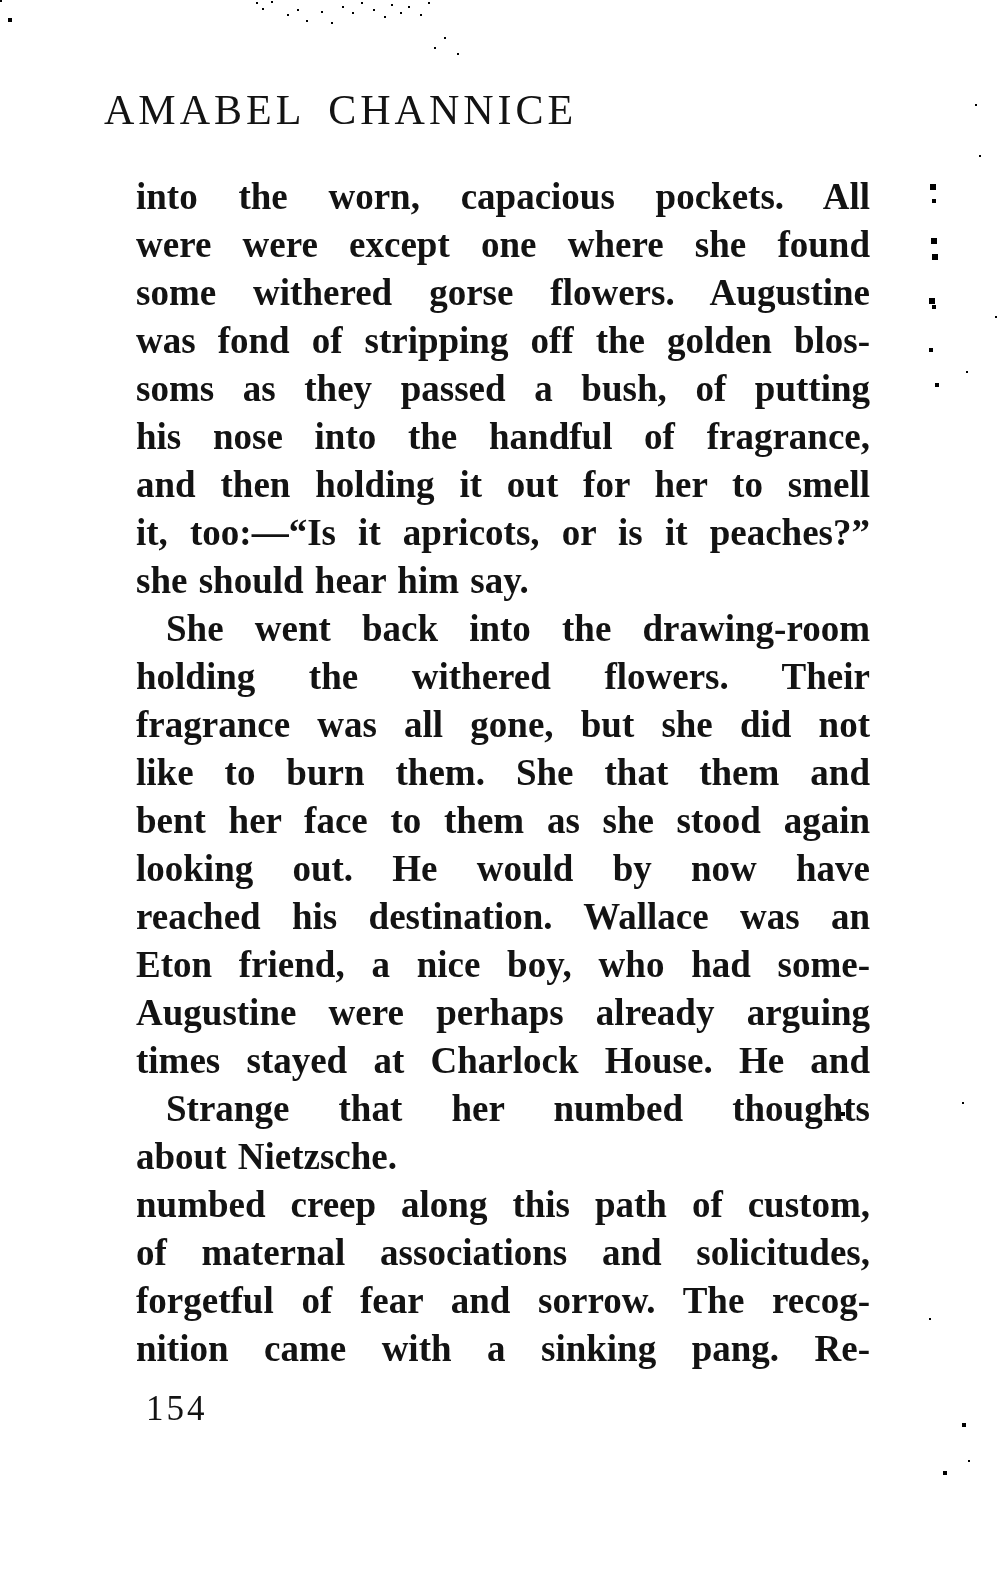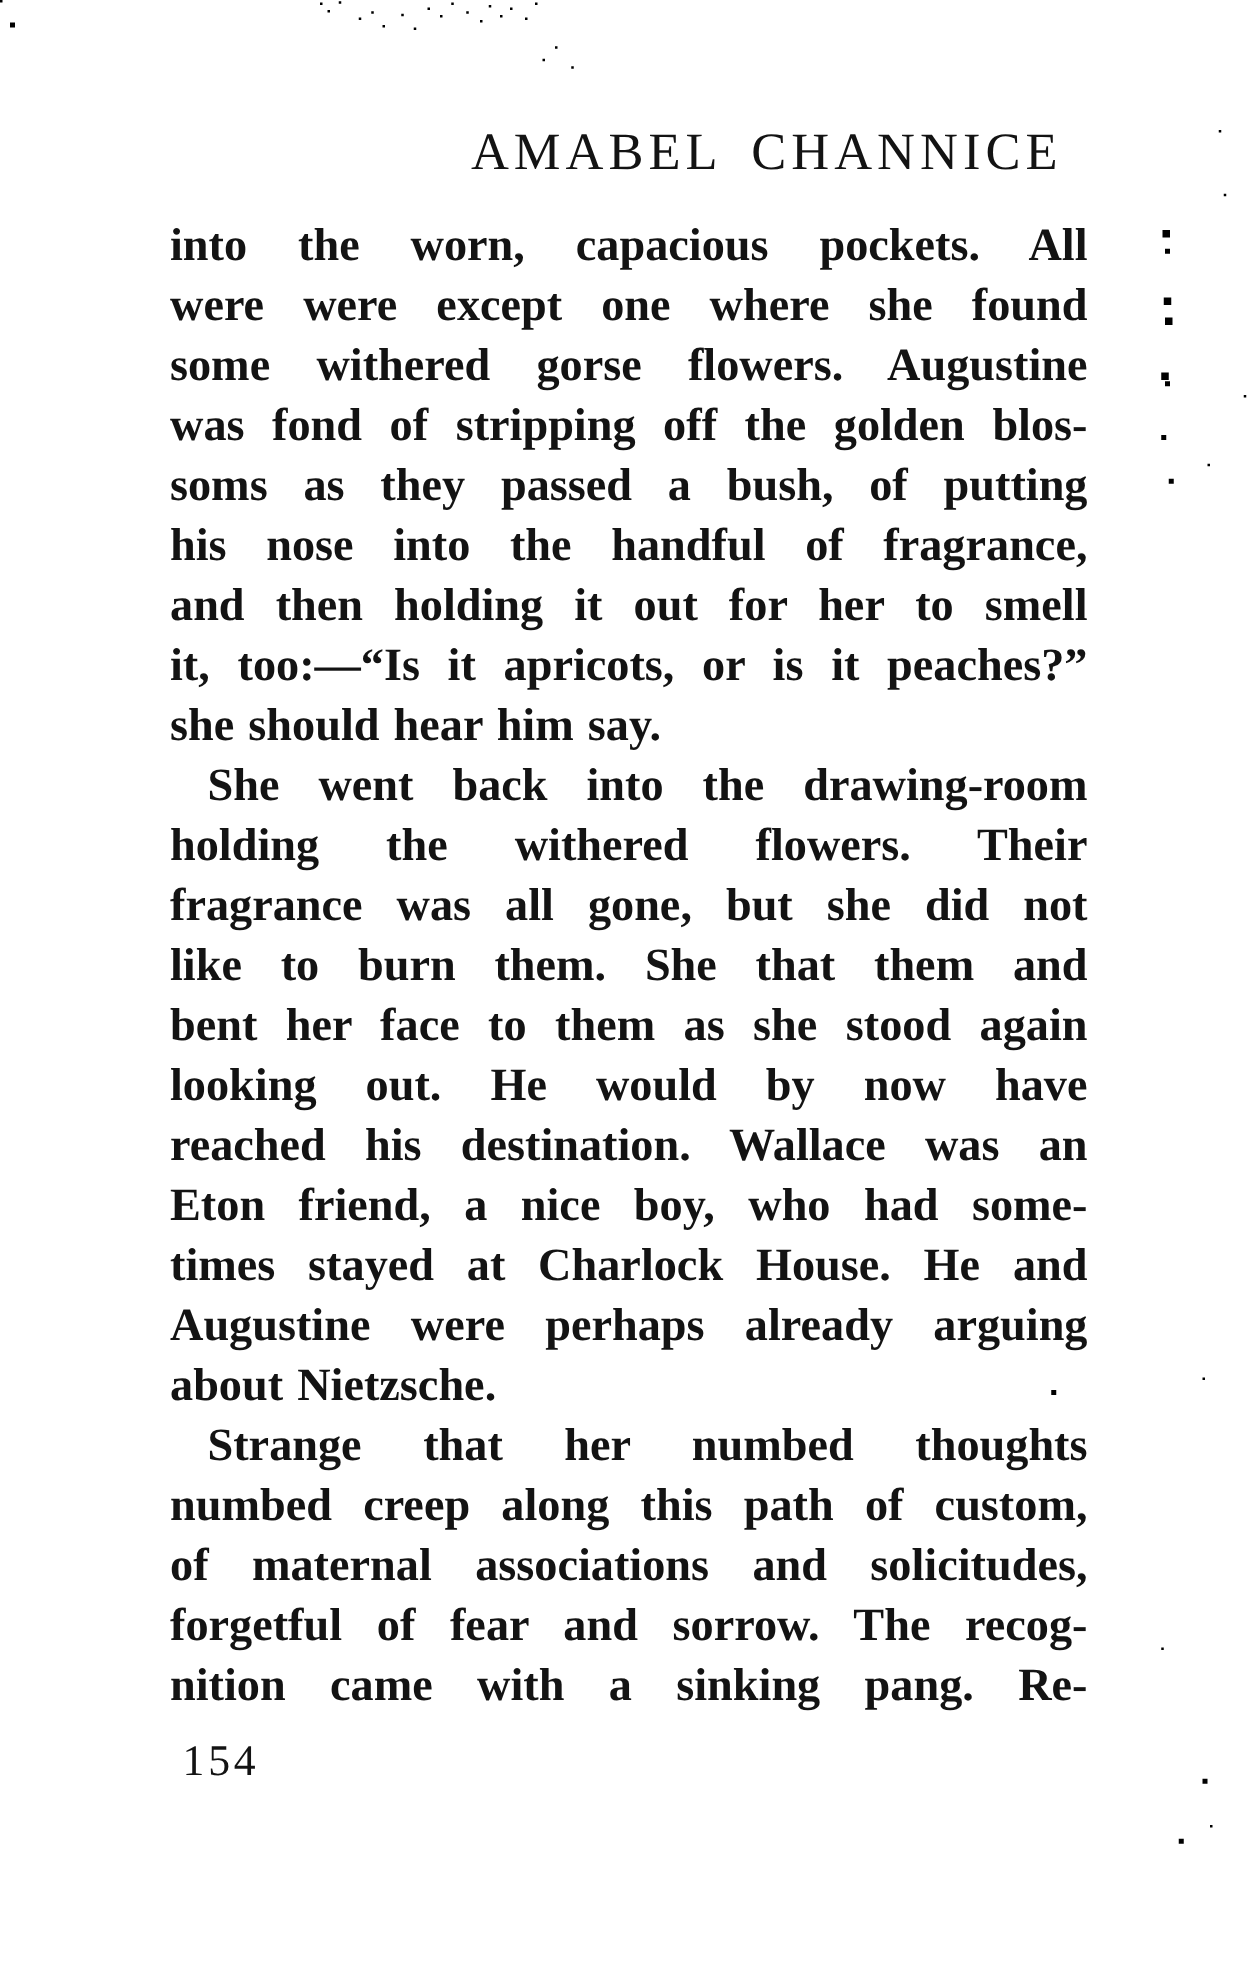--- a/index.html
+++ b/index.html
@@ -14,22 +14,22 @@
     background: #ffffff;
     color: #131313;
     font-family: "Liberation Serif", "DejaVu Serif", serif;
     overflow: hidden;
   }
   .running-header {
     position: absolute;
     top: 88px;
     left: 103px;
     width: 734px;
-    margin: 13px;
-    text-align: right;
+    margin: 1px;
+    text-align: left;
     font-size: 42px;
     font-weight: normal;
     letter-spacing: 4px;
     word-spacing: 10px;
     line-height: 1;
     white-space: nowrap;
   }
   .body-text {
     position: absolute;
     top: 173px;
@@ -106,24 +106,24 @@
     <div class="line">it, too:—“Is it apricots, or is it peaches?”</div>
     <div class="line pend">she should hear him say.</div>
     <div class="line indent">She went back into the drawing-room</div>
     <div class="line">holding the withered flowers. Their</div>
     <div class="line">fragrance was all gone, but she did not</div>
     <div class="line">like to burn them. She that them and</div>
     <div class="line">bent her face to them as she stood again</div>
     <div class="line">looking out. He would by now have</div>
     <div class="line">reached his destination. Wallace was an</div>
     <div class="line">Eton friend, a nice boy, who had some-</div>
+    <div class="line">Augustine were perhaps already arguing</div>
     <div class="line">times stayed at Charlock House. He and</div>
-    <div class="line">Augustine were perhaps already arguing</div>
+    <div class="line indent">Strange that her numbed thoughts</div>
     <div class="line pend">about Nietzsche.</div>
-    <div class="line indent">Strange that her numbed thoughts</div>
     <div class="line">numbed creep along this path of custom,</div>
     <div class="line">of maternal associations and solicitudes,</div>
     <div class="line">forgetful of fear and sorrow. The recog-</div>
     <div class="line">nition came with a sinking pang. Re-</div>
   </div>
 
   <div class="folio">154</div>
 
 </div>
 

